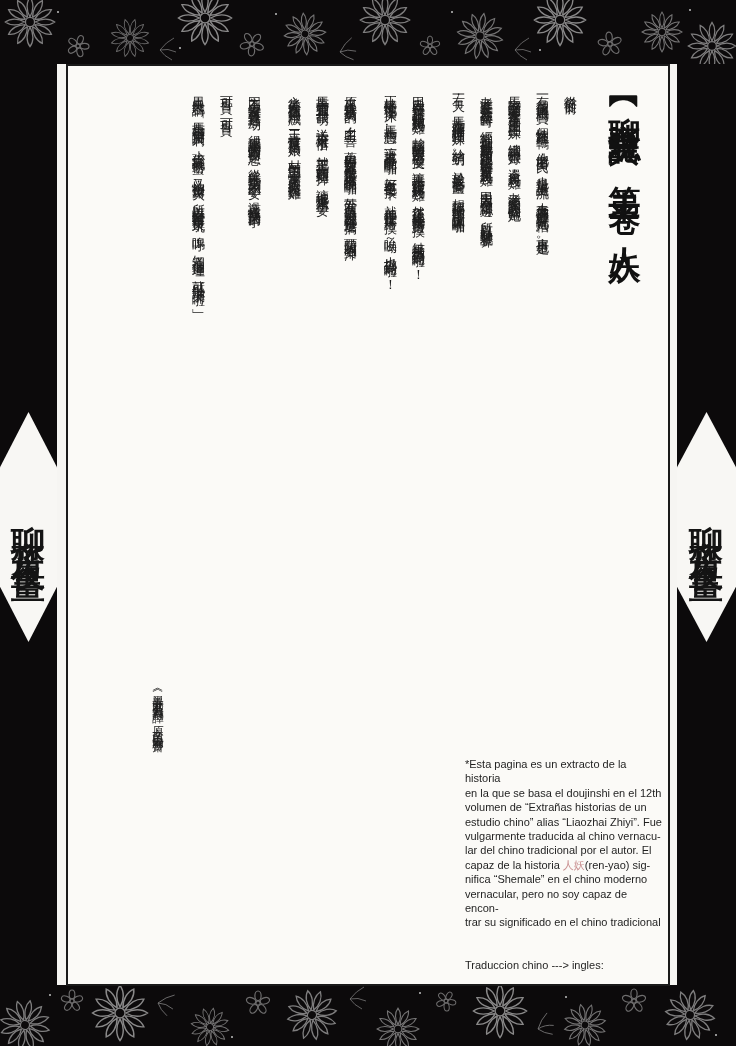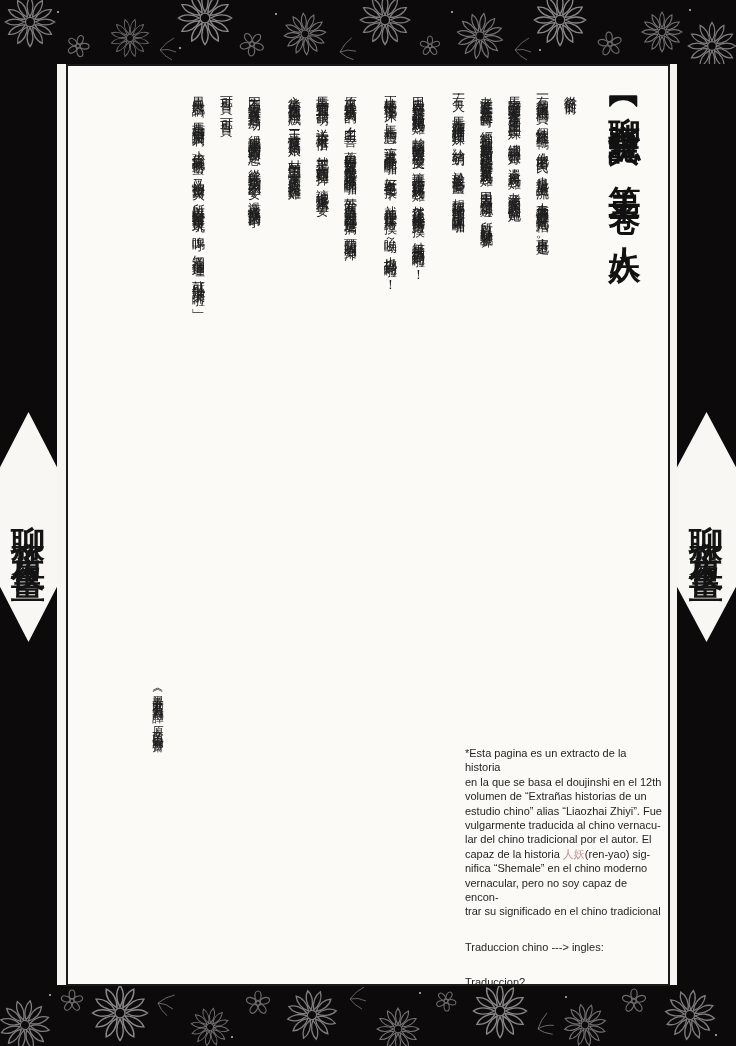--- a/index.html
+++ b/index.html
@@ -50,24 +50,24 @@
     font-size:11.5px; letter-spacing:2px; line-height:24px;
     text-indent:598px; margin-block-start:14px;
   }
   
   .note {
     position:absolute; right:5px; top:680px; width:200px;
     background:#fbfaf7;
     font-family:"Liberation Sans", sans-serif;
     font-size:11px; color:#1f1f1f; padding-left:2px;
   }
-  .note-para { line-height:14.4px; }
+  .note-para { line-height:14.4px;margin-top:11px; }
   .pre-line { white-space:pre-line; }
   .renyao { color:#c98f8f; }
-  .credit { margin-top:21px; line-height:14px; }
+  .credit { margin-top:28px; line-height:14px; }
 </style>
 </head>
 <body>
 
 <div class="page">
 
   <svg class="band band-top" viewBox="0 0 736 64" preserveAspectRatio="none">
     <defs>
       <g id="mum">
         <circle r="3.5" fill="none" stroke="#dcdcdc" stroke-width="1"></circle>

